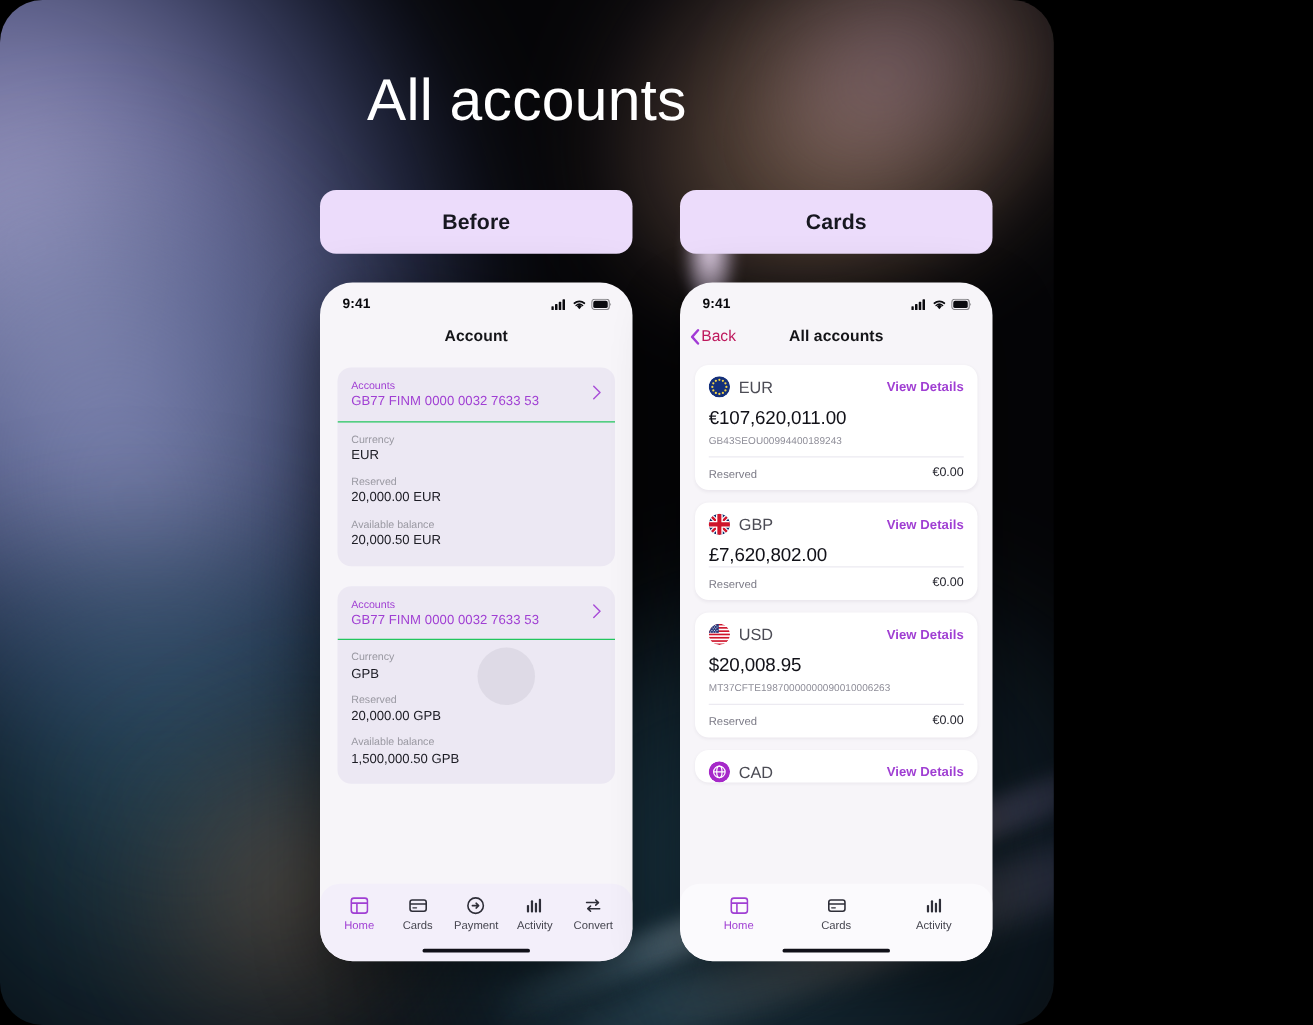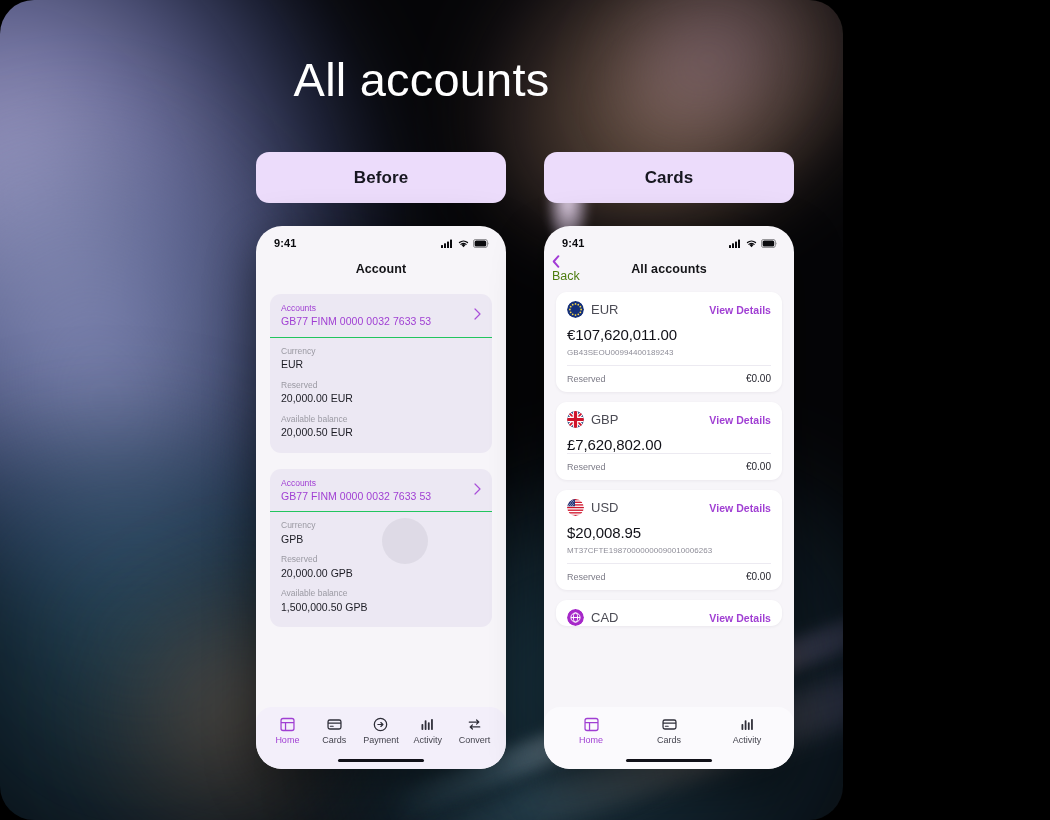--- a/index.html
+++ b/index.html
@@ -165,22 +165,22 @@
   .sb-icons { display: flex; align-items: center; gap: 4px; }
 
   .navbar {
     height: 30px;
     display: flex; align-items: center; justify-content: center;
     position: relative;
   }
   .nav-title { font-size: 12.5px; font-weight: 700; color: #141418; letter-spacing: .1px; }
   .back-btn {
     position: absolute; left: 8px; top: 50%; transform: translateY(-50%);
-    display: flex; gap: 1px;
-    color: #4d7c0f; font-size: 12.5px; font-weight: 400; flex-direction: column;
+    display: flex; align-items: center; gap: 1px;
+    color: #be185d; font-size: 12.5px; font-weight: 400;
   }
 
   
   .before-body { padding: 10px 14px 0 14px; }
   .acct-card {
     background: #ece8f3;
     border-radius: 11px;
     overflow: hidden;
     margin-bottom: 16px;
   }

